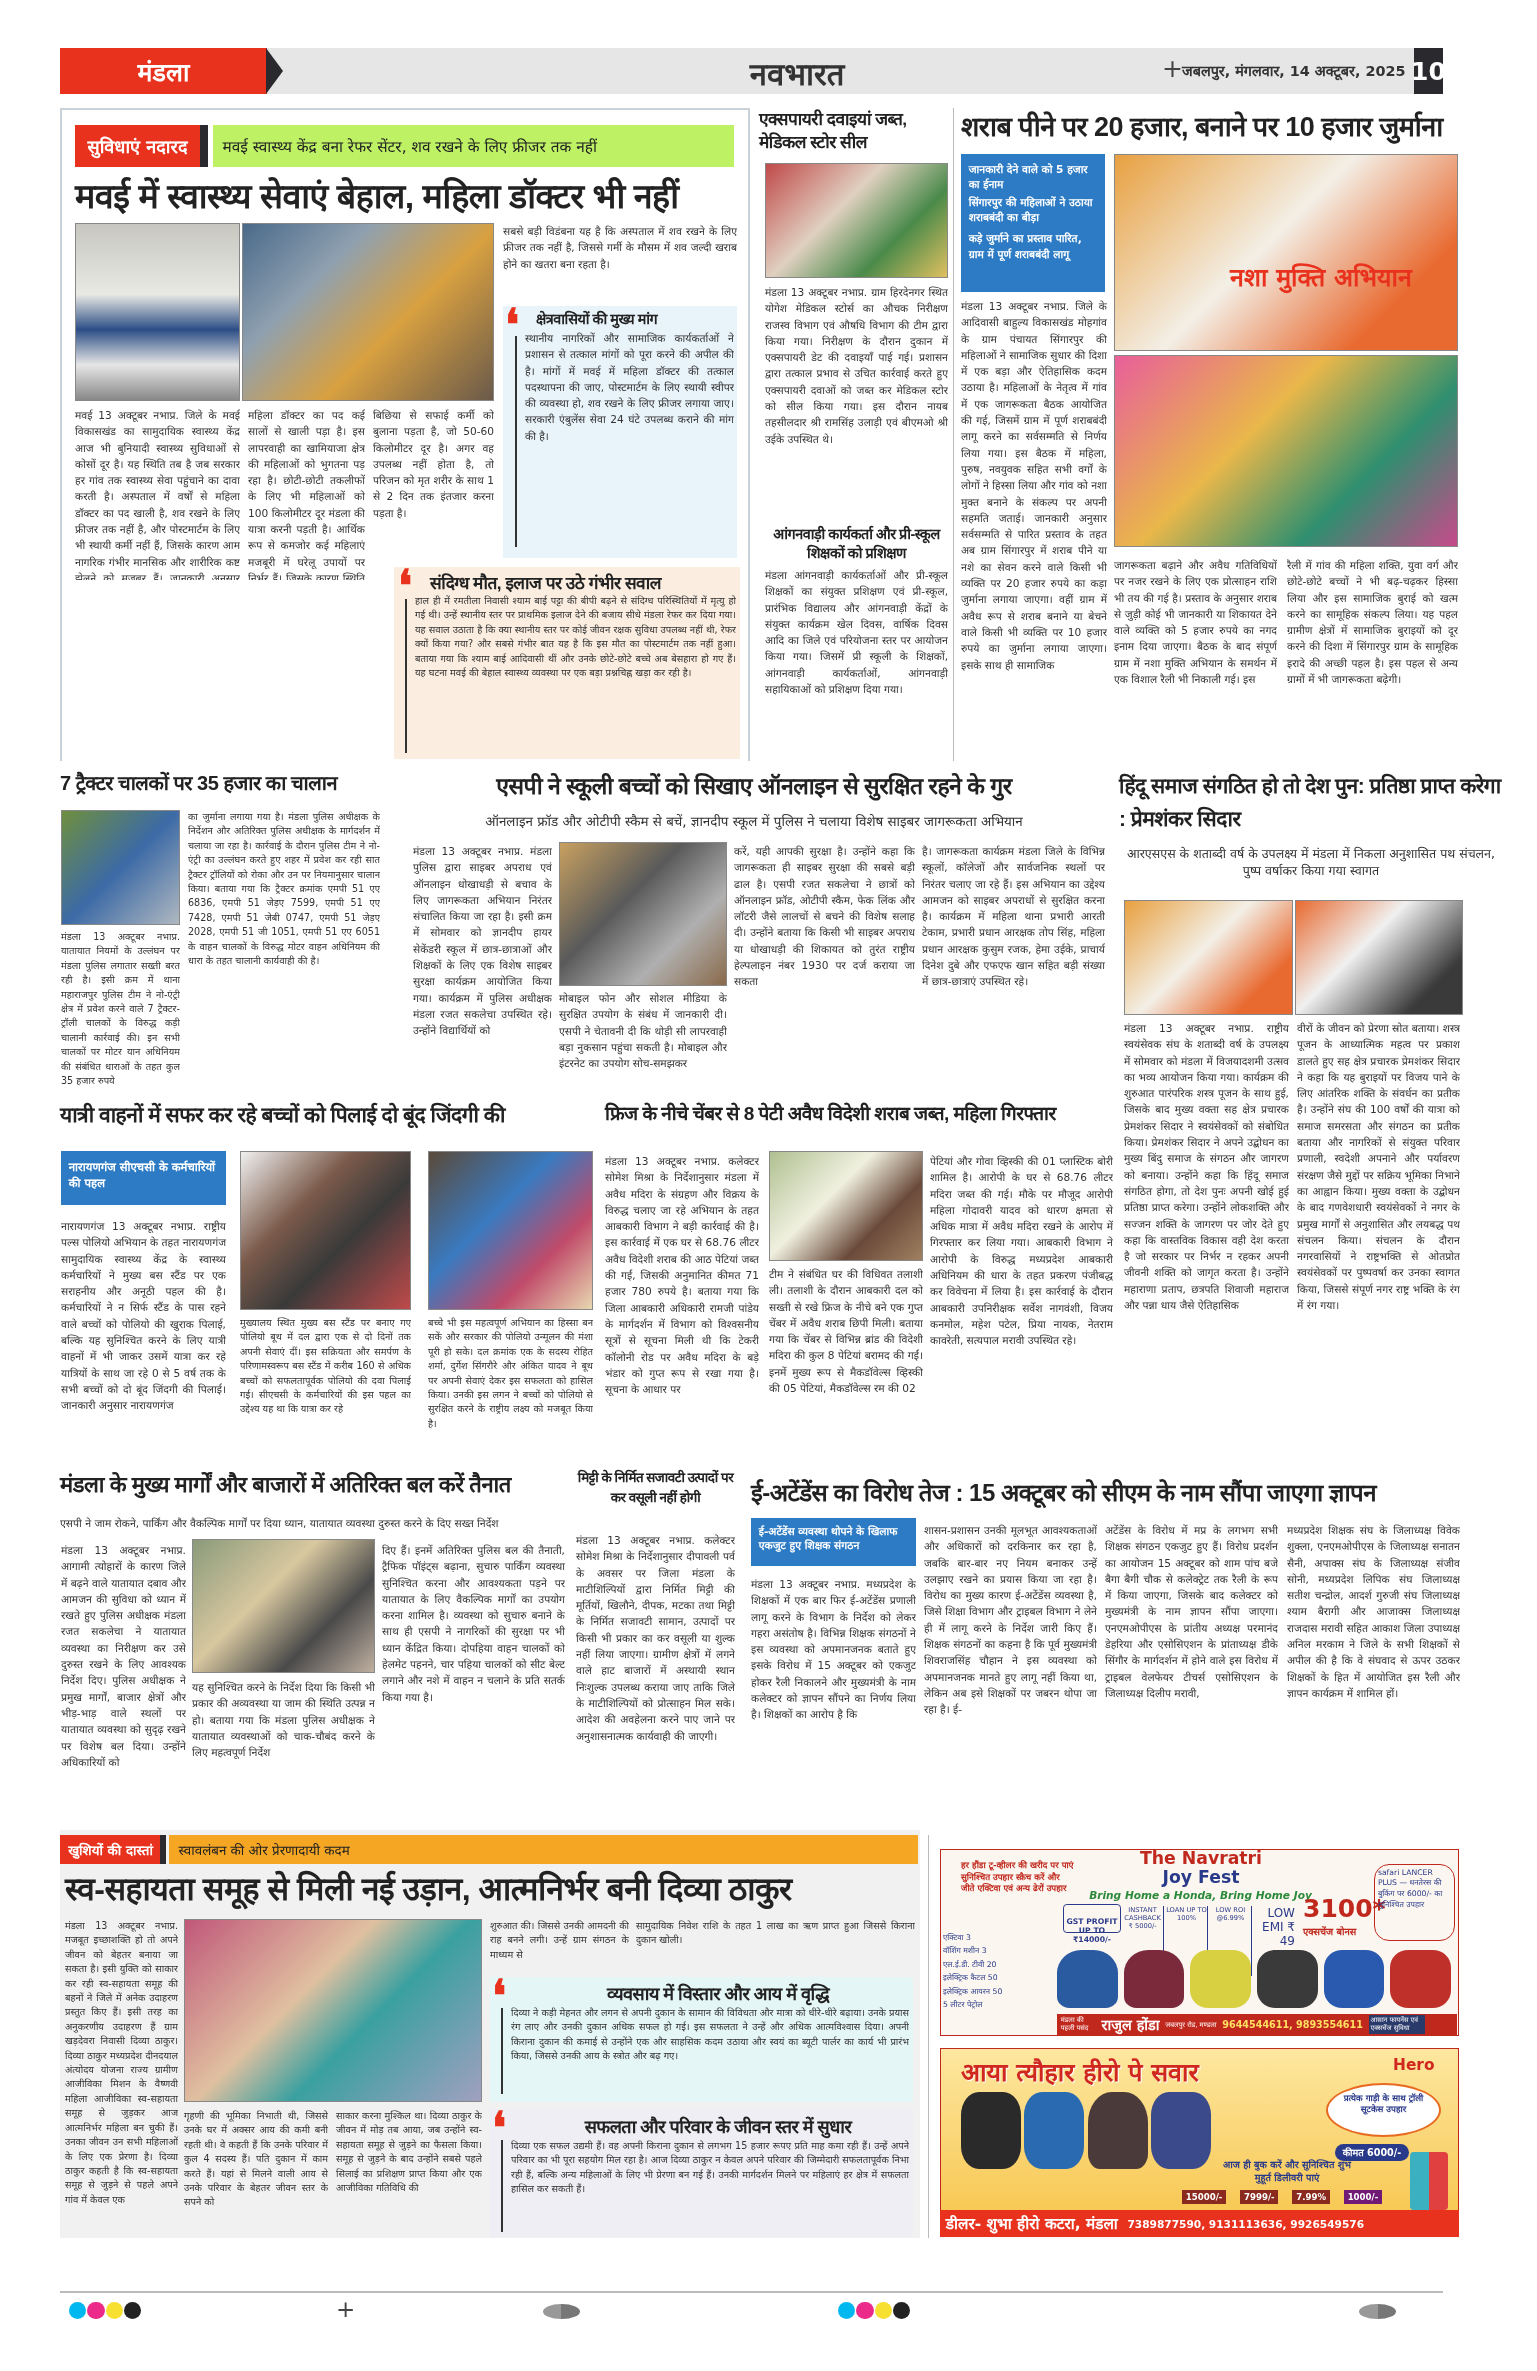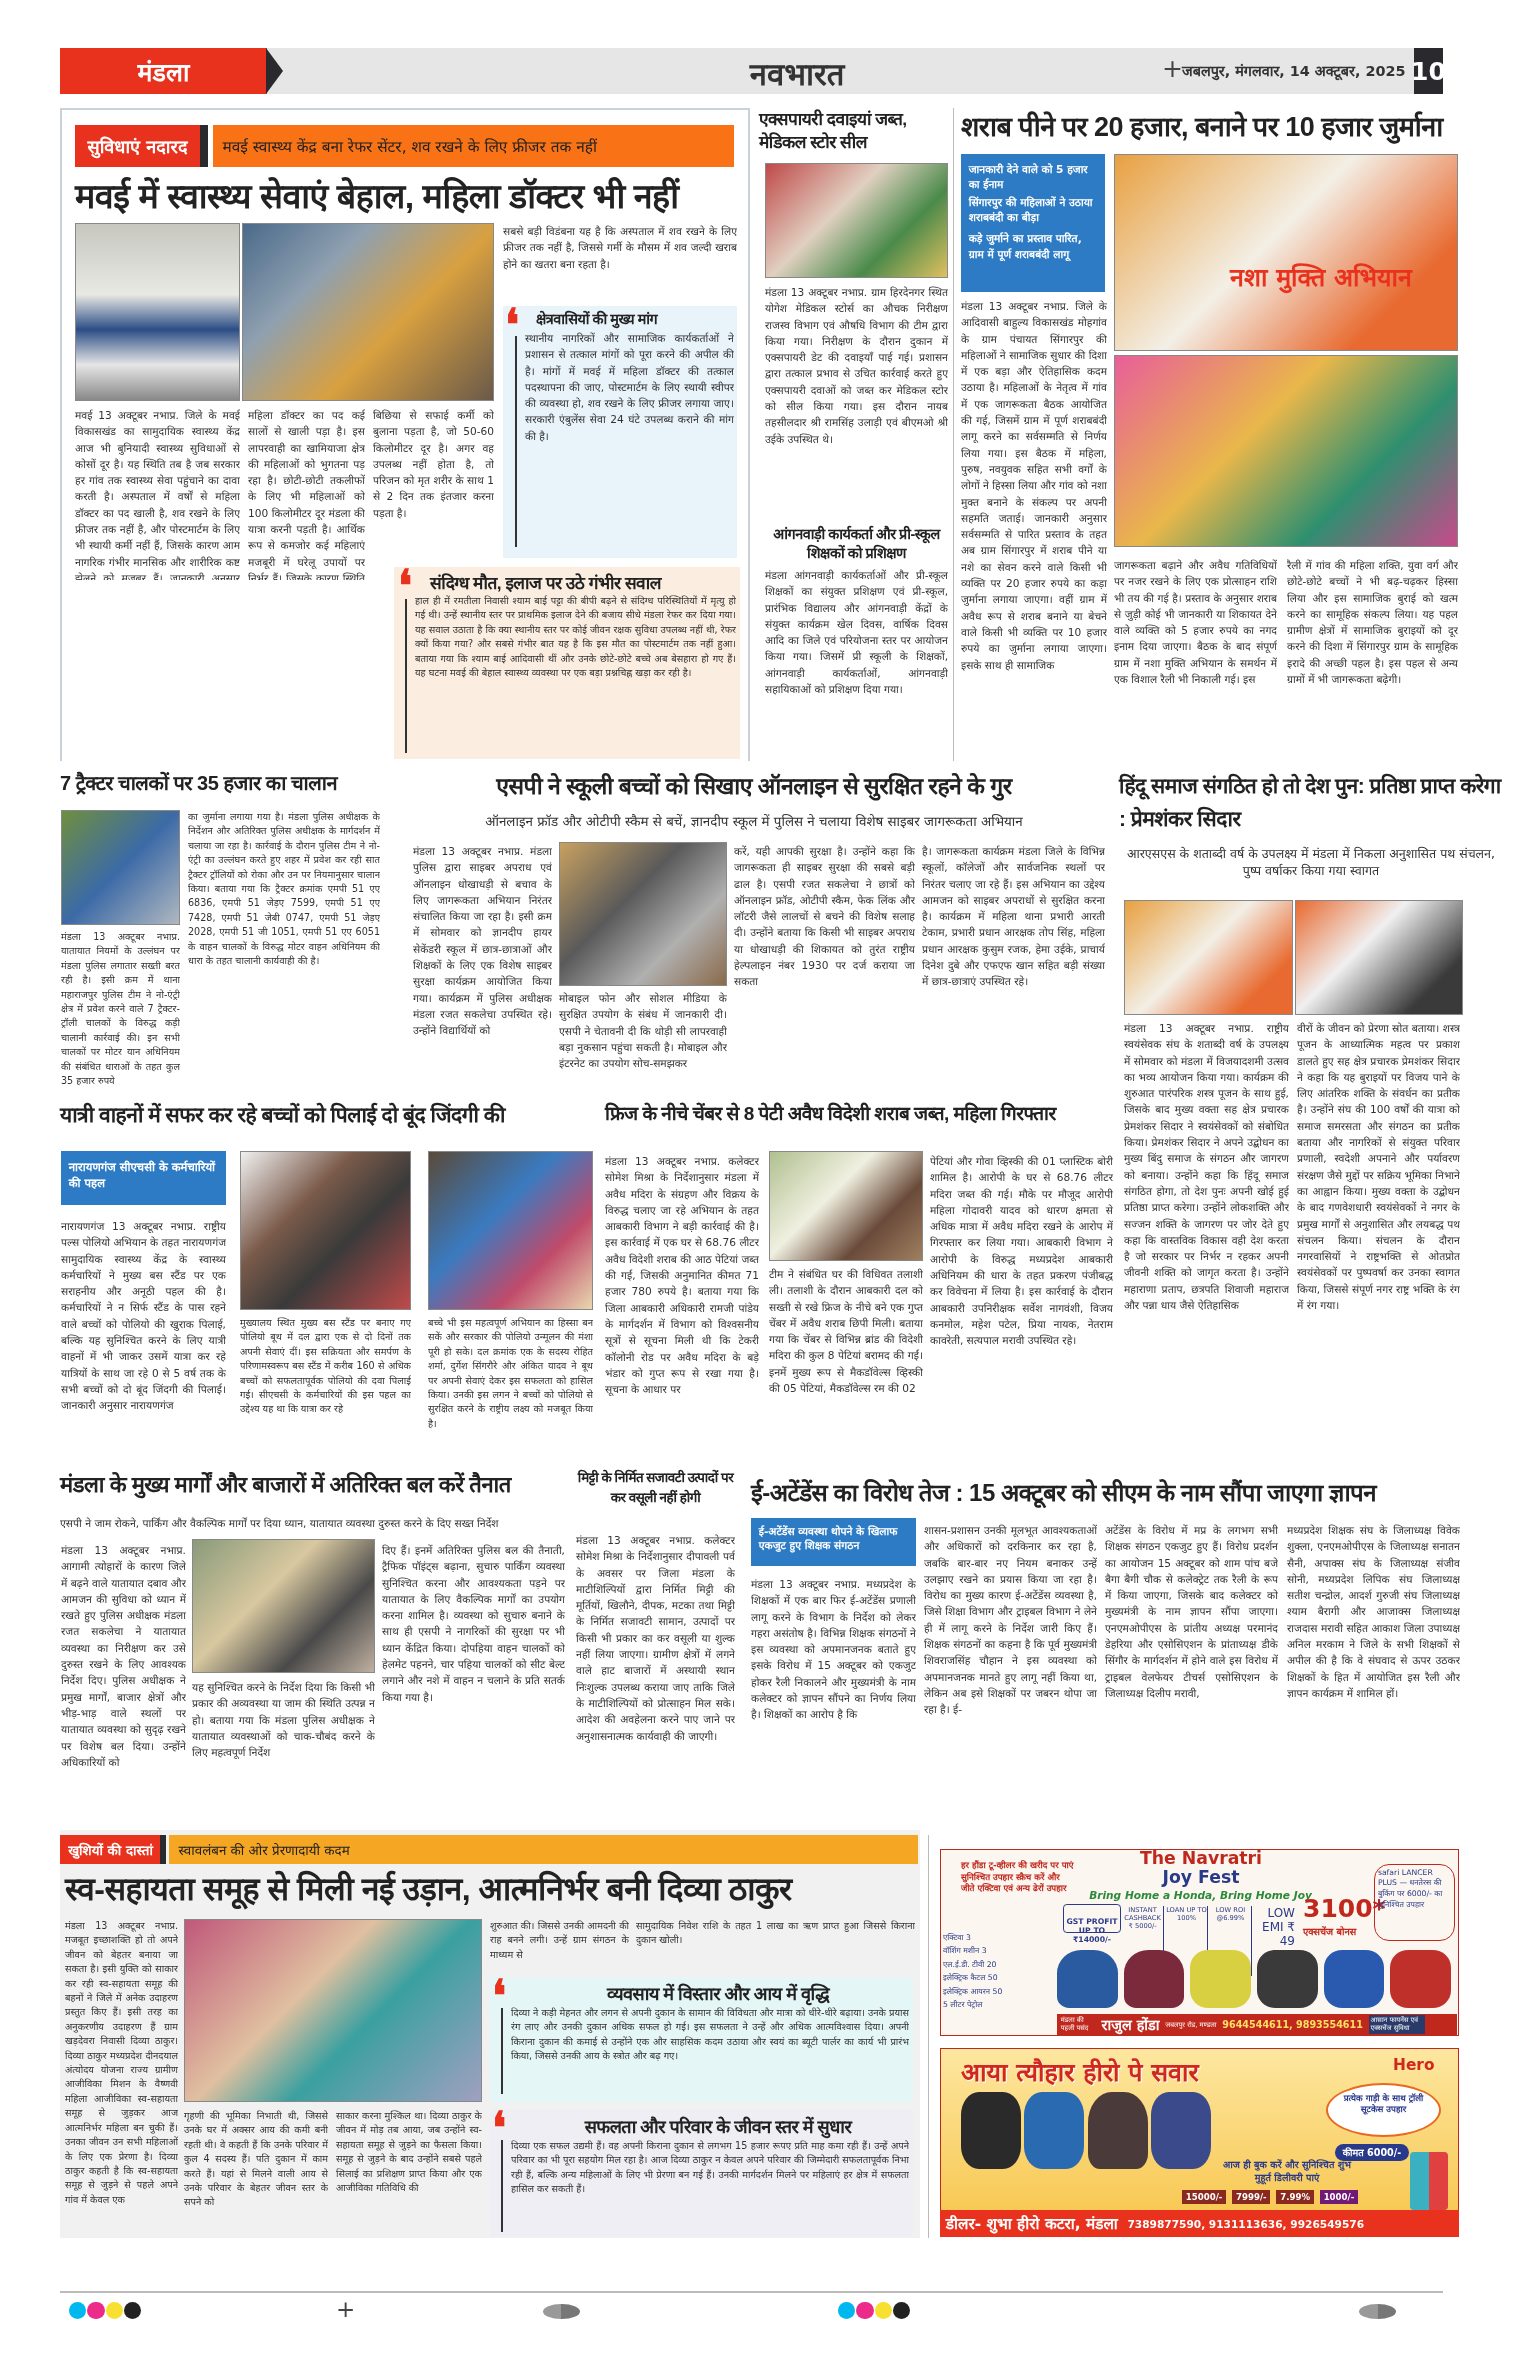--- a/index.html
+++ b/index.html
@@ -20,21 +20,21 @@
 .photo.orange{background:linear-gradient(135deg,#e8a040,#f3efe6 45%,#e86a30 80%)}
 .photo.shop{background:linear-gradient(135deg,#c0587a,#e0c0a0 40%,#3aa0a0 60%,#a0a0c0)}
 .infobox{background:#2d7bc4;color:#fff;font-weight:bold}
 .quote-box{background:#fbeee0}
 .quote-box.blue{background:#e9f3fa}
 .quote-box.light{background:#e5f6f6}
 .quote-mark{color:#e8321e;font-size:44px;font-weight:bold;line-height:38px;font-family:"DejaVu Serif",serif}
 .vbar{width:1.9px;background:#333}
 .rule{background:#bbb}
 .tag-red{background:#e8321e;color:#fff;font-weight:bold;display:flex;align-items:center;justify-content:center}
-.tag-yellow{background:#f97316;display:flex;align-items:center}
+.tag-yellow{background:#bef264;display:flex;align-items:center}
 .tag-orange{background:#f5a623;display:flex;align-items:center}
 .ad1{left:940px;top:1849px;width:519px;height:187px;background:#fbf6ef;border:1.9px solid #c0281e}
 .ad2{left:940px;top:2048px;width:519px;height:187px;background:linear-gradient(180deg,#fde7a0,#f7c44a);border:1px solid #c0281e}
 .reg-dots span{display:inline-block;width:17.3px;height:17.3px;border-radius:50%;margin-right:1px}
 </style>
 </head>
 <body>
 
 <div class="abs hdr"></div>
 <div class="abs hdr-sec">मंडला</div>
@@ -206,21 +206,21 @@
 <div class="abs" style="left:1393px;top:2056px;font-size:15.4px;font-weight:bold;color:#d0281e">Hero</div>
 <div class="abs" style="left:1326px;top:2083px;width:115px;height:54px;background:#fff;border:2.9px solid #e86a20;border-radius:50%;font-size:8.6px;color:#2a3a8a;text-align:center;font-weight:bold;padding:7.7px 5.8px;line-height:11.5px">प्रत्येक गाड़ी के साथ ट्रॉली सूटकेस उपहार</div>
 <div class="abs" style="left:1335px;top:2144px;background:#2a3a8a;color:#fff;font-size:9.6px;font-weight:bold;padding:1.9px 7.7px;border-radius:9.6px">कीमत 6000/-</div>
 <div class="abs" style="left:961px;top:2092px;width:250px;height:77px;display:flex;gap:3.8px">
   <div style="flex:1;background:#2a2a2a;border-radius:30%"></div>
   <div style="flex:1;background:#2a6ab0;border-radius:30%"></div>
   <div style="flex:1;background:#4a3a3a;border-radius:40% 40% 20% 20%"></div>
   <div style="flex:1;background:#3a4a8a;border-radius:30%"></div>
 </div>
 <div class="abs" style="left:1220px;top:2158px;width:134px;font-size:9.6px;color:#2a3a8a;font-weight:bold;text-align:center">आज ही बुक करें और सुनिश्चित शुभ मुहूर्त डिलीवरी पाएं</div>
-<div class="abs" style="left:1182px;top:2190px;display:flex;gap:6px">
+<div class="abs" style="left:1182px;top:2190px;display:flex;gap:14px">
   <span style="background:#8a2a1e;color:#fff;font-size:8.6px;font-weight:bold;padding:1.9px 3.8px">15000/-</span>
   <span style="background:#8a2a1e;color:#fff;font-size:8.6px;font-weight:bold;padding:1.9px 3.8px">7999/-</span>
   <span style="background:#8a2a1e;color:#fff;font-size:8.6px;font-weight:bold;padding:1.9px 3.8px">7.99%</span>
   <span style="background:#701a75;color:#fff;font-size:8.6px;font-weight:bold;padding:1.9px 3.8px">1000/-</span>
 </div>
 <div class="abs" style="left:1410px;top:2152px;width:38px;height:58px;background:linear-gradient(90deg,#3ab0c0 50%,#e04040 50%);border-radius:3.8px"></div>
 <div class="abs" style="left:940px;top:2210px;width:519px;height:27px;background:#e8321e;color:#fff;display:flex;align-items:center;gap:9.6px;padding-left:5.8px">
   <span style="font-size:15.4px;font-weight:bold">डीलर- शुभा हीरो कटरा, मंडला</span>
   <span style="font-size:10.6px;font-weight:bold">7389877590, 9131113636, 9926549576</span>
 </div>

